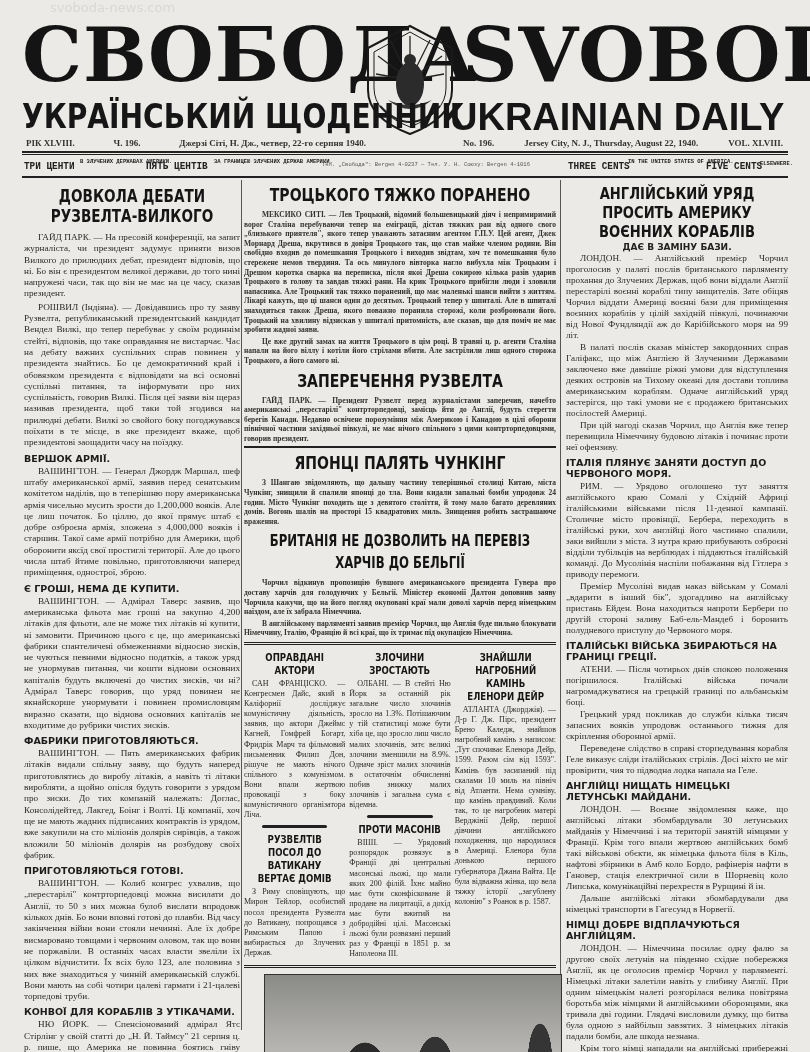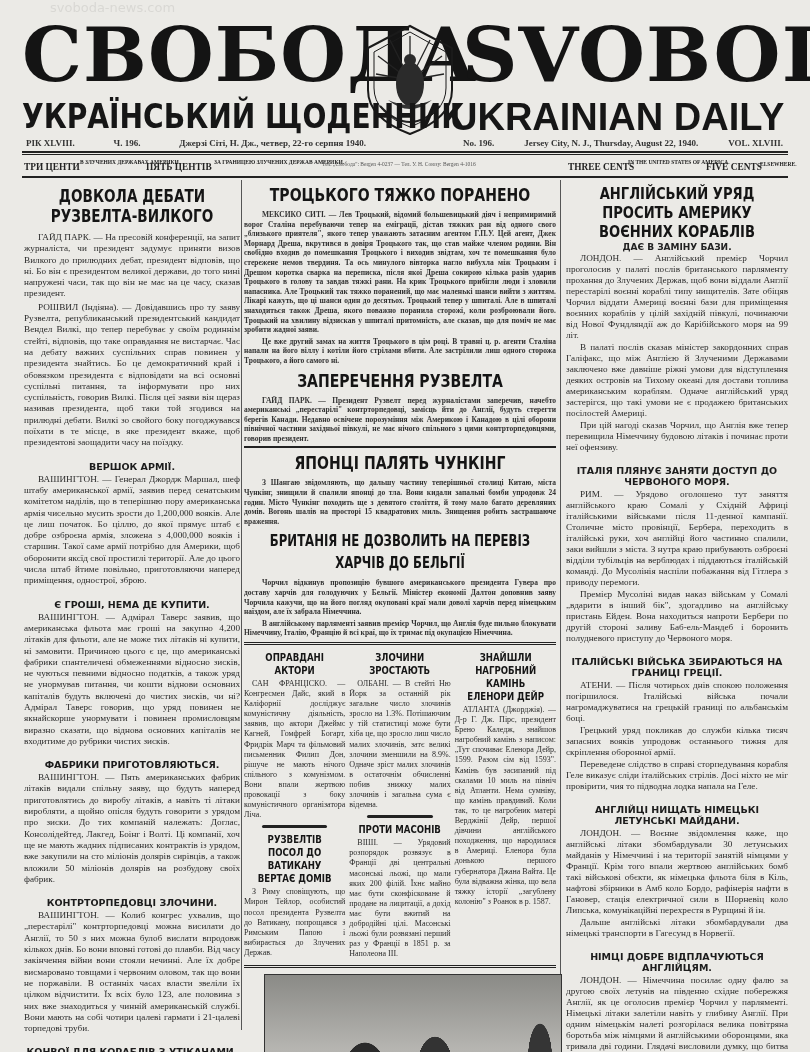--- a/index.html
+++ b/index.html
@@ -16,37 +16,37 @@
   .mast-title { position: absolute; font-family: "DejaVu Serif", serif; font-weight: bold; color: #141414; letter-spacing: 1px; transform-origin: left top; }
   .t-cyr { left: 22px; top: 12px; font-size: 74px; transform: scaleX(1.02); }
   .t-lat { left: 462px; top: 12px; font-size: 74px; transform: scaleX(1.04); }
   .sub-cyr { position: absolute; left: 22px; top: 96px; font: bold 34px "DejaVu Sans Condensed","DejaVu Sans", sans-serif; transform: scaleX(0.92); transform-origin: left top; color:#161616; }
   .sub-lat { position: absolute; left: 450px; top: 96px; font: bold 38px "Liberation Sans", sans-serif; transform: scaleX(1.0); transform-origin: left top; color:#161616; }
   .emblem { position: absolute; left: 360px; top: 18px; width: 100px; height: 120px; }
   .dateline { position: absolute; top: 138px; font: bold 9px "Liberation Serif", serif; color: #333; }
   .dl-cyr { left: 26px; width: 340px; display:flex; justify-content:space-between; }
   .dl-lat { left: 463px; width: 320px; display:flex; justify-content:space-between; }
   .rule { position: absolute; left: 22px; right: 22px; background: #222; }
-  .price-row { position: absolute; top: 156px; left: 22px; right: 22px; height: 20px; font-family: Liberation Serif, serif; color:#222; }
+  .price-row { position: absolute; top: 156px; left: 22px; right: 22px; height: 20px; font-family: Liberation Mono, monospace; color:#222; }
   .price-row span { position: absolute; white-space: nowrap; }
   .pbig { font-weight: bold; font-size: 11px; transform: scaleX(0.85); transform-origin:left top; }
   .psmall { font-weight: bold; font-size: 5.5px; line-height: 6px; text-align:center; }
   .ptel { font-size: 5.5px; color:#555; }
   
   .col { position: absolute; font-family: "Liberation Serif", serif; color: #2a2a2a; }
   .col-left { left: 24px; top: 180px; width: 216px; }
   .col-mid { left: 244px; top: 180px; width: 312px; }
   .col-right { left: 566px; top: 180px; width: 222px; }
   .vrule { position: absolute; width: 1px; background: #555; }
   h1.headline { margin: 0; font-family: "DejaVu Sans", sans-serif; font-weight: bold; text-align: center; color: #151515; letter-spacing: 0px; }
   .hl-left { font-size: 17px; line-height: 20px; transform: scaleX(0.8); transform-origin: center top; margin: 6px -20px 6px -20px !important; }
   .hl-mid { font-size: 18px; line-height: 22px; transform: scaleX(0.78); margin: 4px -40px 4px -40px !important; }
   .hl-right { font-size: 16px; line-height: 19px; transform: scaleX(0.82); margin: 4px -20px 0 -20px !important; }
   .sub-head { text-align:center; font: bold 9px "DejaVu Sans", sans-serif; margin: 1px 0; color:#222; }
-  .sub-head-lg { text-align:center; font: bold 9.5px "DejaVu Sans", sans-serif; margin: 12px 0 2px; color:#1c1c1c; }
+  .sub-head-lg { font: bold 9.5px "DejaVu Sans", sans-serif; margin: 4px 0 2px; color:#1c1c1c; }
   p.body { margin: 0 0 2px 0; font-size: 9.2px; line-height: 11.3px; text-align: justify; text-indent: 14px; }
   p.body-mid { margin: 0 0 2px 0; font: bold 7.5px/9.6px "Liberation Serif", serif; text-align: justify; text-indent: 18px; color:#333; }
   p.body-r { margin: 0 0 1px 0; font-size: 9.2px; line-height: 11px; text-align: justify; text-indent: 14px; color:#2c2c2c; }
   .dbl-rule { border-top: 3px double #222; margin: 4px 0; height: 0; }
   .thick-rule { border-top: 2px solid #222; margin: 3px 0; }
   
   .mini-cols { display:flex; gap: 4px; }
   .mini { width: 102px; font-size: 8px; line-height: 10.1px; }
   .mini h2 { margin: 2px -6px 2px -6px; font: bold 11px/13px "DejaVu Sans", sans-serif; text-align:center; transform: scaleX(0.78); color:#151515;}
   .mini p { margin: 0 0 2px 0; text-align: justify; text-indent: 8px; }
@@ -133,21 +133,21 @@
 
     <div class="sub-head-lg">ВЕРШОК АРМІЇ.</div>
     <p class="body">ВАШИНГТОН. — Генерал Джордж Маршал, шеф штабу американської армії, заявив перед сенатським комітетом наділів, що в теперішню пору американська армія чисельно мусить зрости до 1,200,000 вояків. Але це лиш початок. Бо ціллю, до якої прямує штаб є добре озброєна армія, зложена з 4,000,000 вояків і старшин. Такої саме армії потрібно для Америки, щоб оборонити яксїд свої простиглі території. Але до цього числа штаб йтиме повільно, приготовляючи наперед приміщення, однострої, зброю.</p>
 
     <div class="sub-head-lg">Є ГРОШІ, НЕМА ДЕ КУПИТИ.</div>
     <p class="body">ВАШИНГТОН. — Адмірал Таверс заявив, що американська фльота має гроші на закупно 4,200 літаків для фльоти, але не може тих літаків ні купити, ні замовити. Причиною цього є це, що американські фабрики спантеличені обмеженнями відносно зисків, не чуються певними відносно податків, а також уряд не унормував питання, чи кошти віднови основних капіталів будуть включені до чистих зисків, чи ні? Адмірал Таверс говорив, що уряд повинен не якнайскорше унормувати і повинен промисловцям виразно сказати, що віднова основних капіталів не входитиме до рубрики чистих зисків.</p>
 
     <div class="sub-head-lg">ФАБРИКИ ПРИГОТОВЛЯЮТЬСЯ.</div>
     <p class="body">ВАШИНГТОН. — Пять американських фабрик літаків видали спільну заяву, що будуть наперед приготовлятись до виробу літаків, а навіть ті літаки виробляти, а щойно опісля будуть говорити з урядом про зиски. До тих компаній належать: Доглас, Консолідейтед, Лакгед, Боінг і Волті. Ці компанії, хоч ще не мають жадних підписаних контрактів із урядом, вже закупили на сто міліонів долярів сирівців, а також вложили 50 міліонів долярів на розбудову своїх фабрик.</p>
 
-    <div class="sub-head-lg">КОНТРТОРПЕДОВЦІ ЗЛОЧИНИ.</div>
+    <div class="sub-head-lg">ПРИГОТОВЛЯЮТЬСЯ ГОТОВІ.</div>
     <p class="body">ВАШИНГТОН. — Колиб конгрес ухвалив, що „перестарілі" контрторпедовці можна висилати до Англії, то 50 з них можна булоб вислати впродовж кількох днів. Бо вони вповні готові до плавби. Від часу закінчення війни вони стояли нечинні. Але їх добре висмаровано товщами і червоним оловом, так що вони не поржавіли. В останніх часах власти звеліли їх цілком відчистити. Їх всіх було 123, але половина з них вже знаходиться у чинній американській службі. Вони мають на собі чотири цалеві гармати і 21-цалеві торпедові труби.</p>
 
     <div class="sub-head-lg">КОНВОЇ ДЛЯ КОРАБЛІВ З УТІКАЧАМИ.</div>
     <p class="body">НЮ ЙОРК. — Спенсіонований адмірал Ятс Стірлінг у своїй статті до „Н. Й. Таймсу" 21 серпня ц. р. пише, що Америка не повинна боятись гніву Гітлера, а навіть ризика війни з ним, а таки повинна помогти Англії перевезти до Америки 200,000 дітей, яким грозить смерть, або тяжке покалічення. В тій цілі Америка повинна не лиш вислати свої кораблі, але дати тим кораблям воєнні конвої.</p>
 
   </div>
 
   <div class="col col-mid">
     <h1 class="headline hl-mid">ТРОЦЬКОГО ТЯЖКО ПОРАНЕНО</h1>
     <p class="body-mid">МЕКСИКО СИТІ. — Лев Троцький, відомий большевицький діяч і непримиримий ворог Сталіна перебуваючи тепер на еміграції, дістав тяжких ран від одного свого „близького приятеля", якого тепер уважають затаєним агентом Г.П.У. Цей агент, Джек Морнард Дреша, вкрутився в довіря Троцького так, що став майже членом родини. Він свобідно входив до помешкання Троцького і виходив звідтам, хоч те помешкання було стережене немов твердиня. Та ось минулого вівторка нагло вибухла між Троцьким і Дрешом коротка сварка на переписка, після якої Дреша сокирою кілька разів ударив Троцького в голову та завдав тяжкі рани. На крик Троцького прибігли люди і зловили напасника. Але Троцький так тяжко поранений, що має маленькі шанси вийти з життям. Лікарі кажуть, що ці шанси один до десятьох. Троцький тепер у шпиталі. Але в шпиталі знаходиться також Дреша, якого поважно поранила сторожі, коли розброювали його. Троцький на хвилину відзискав у шпиталі притомність, але сказав, що для поміч не має зробити жадної заяви.</p>

